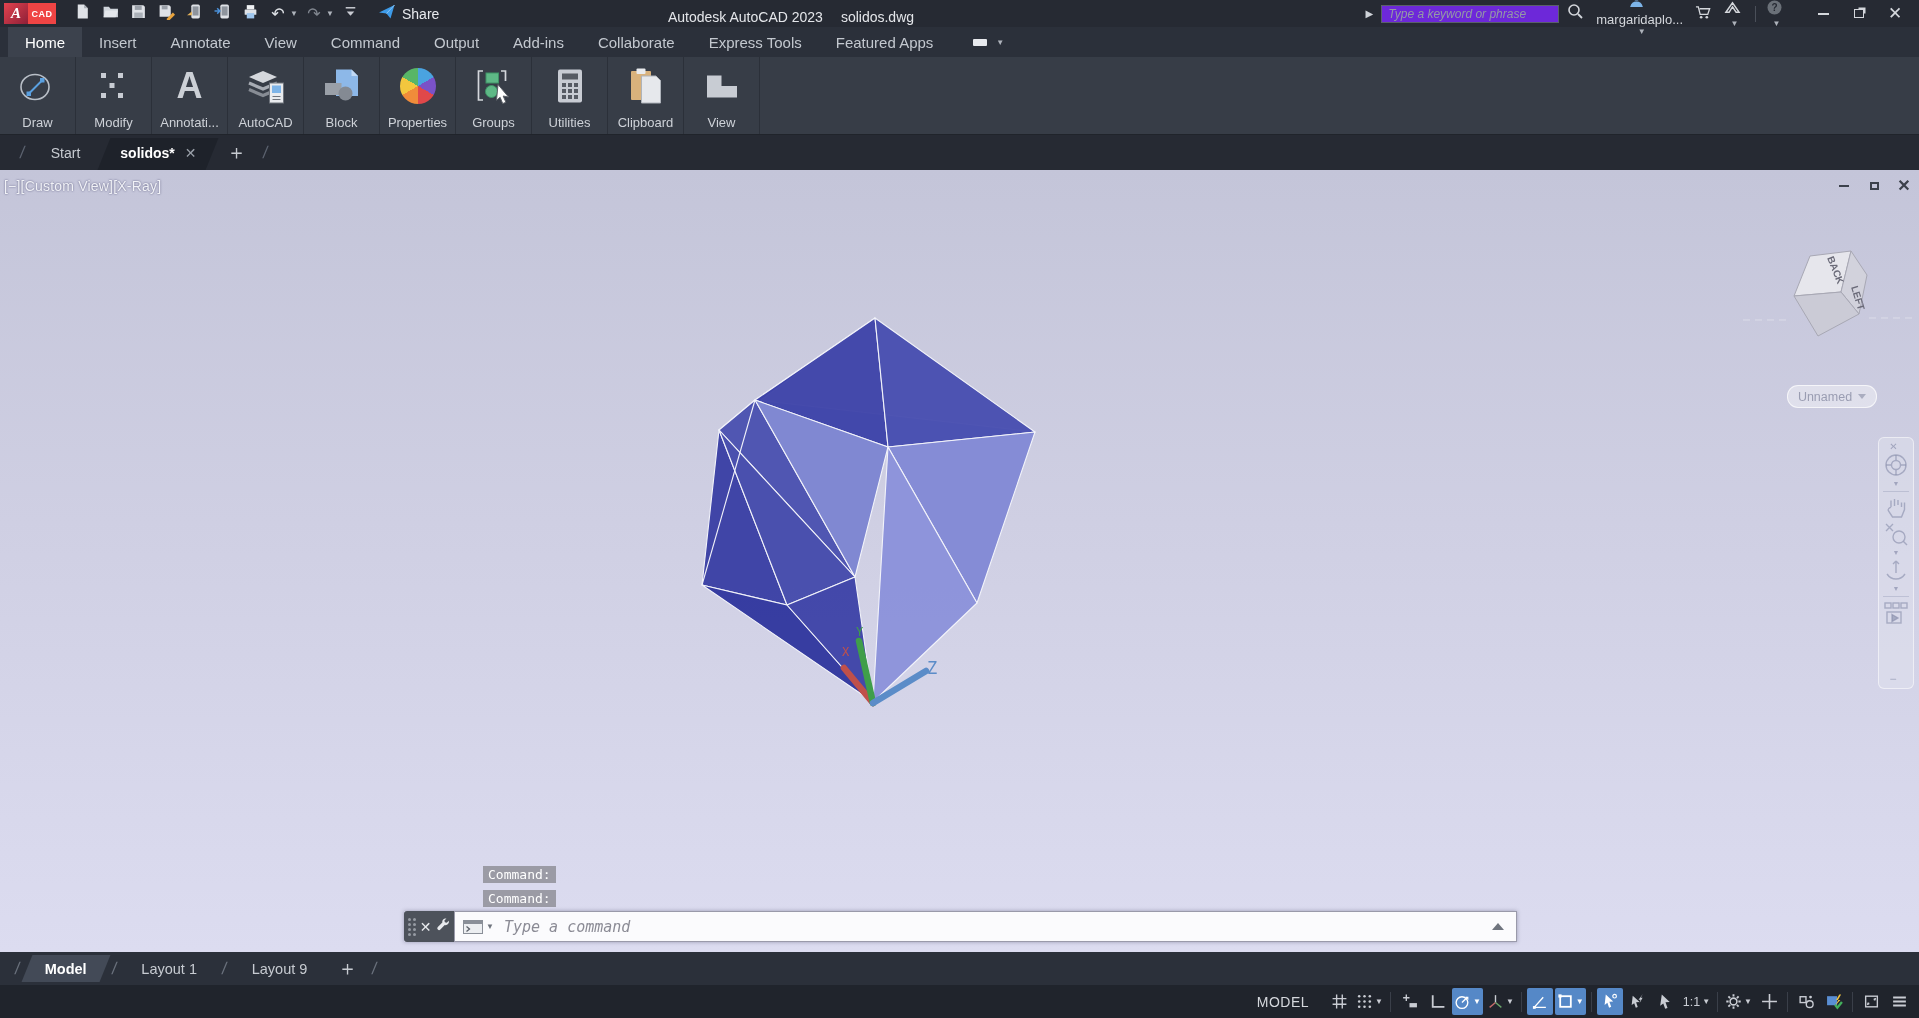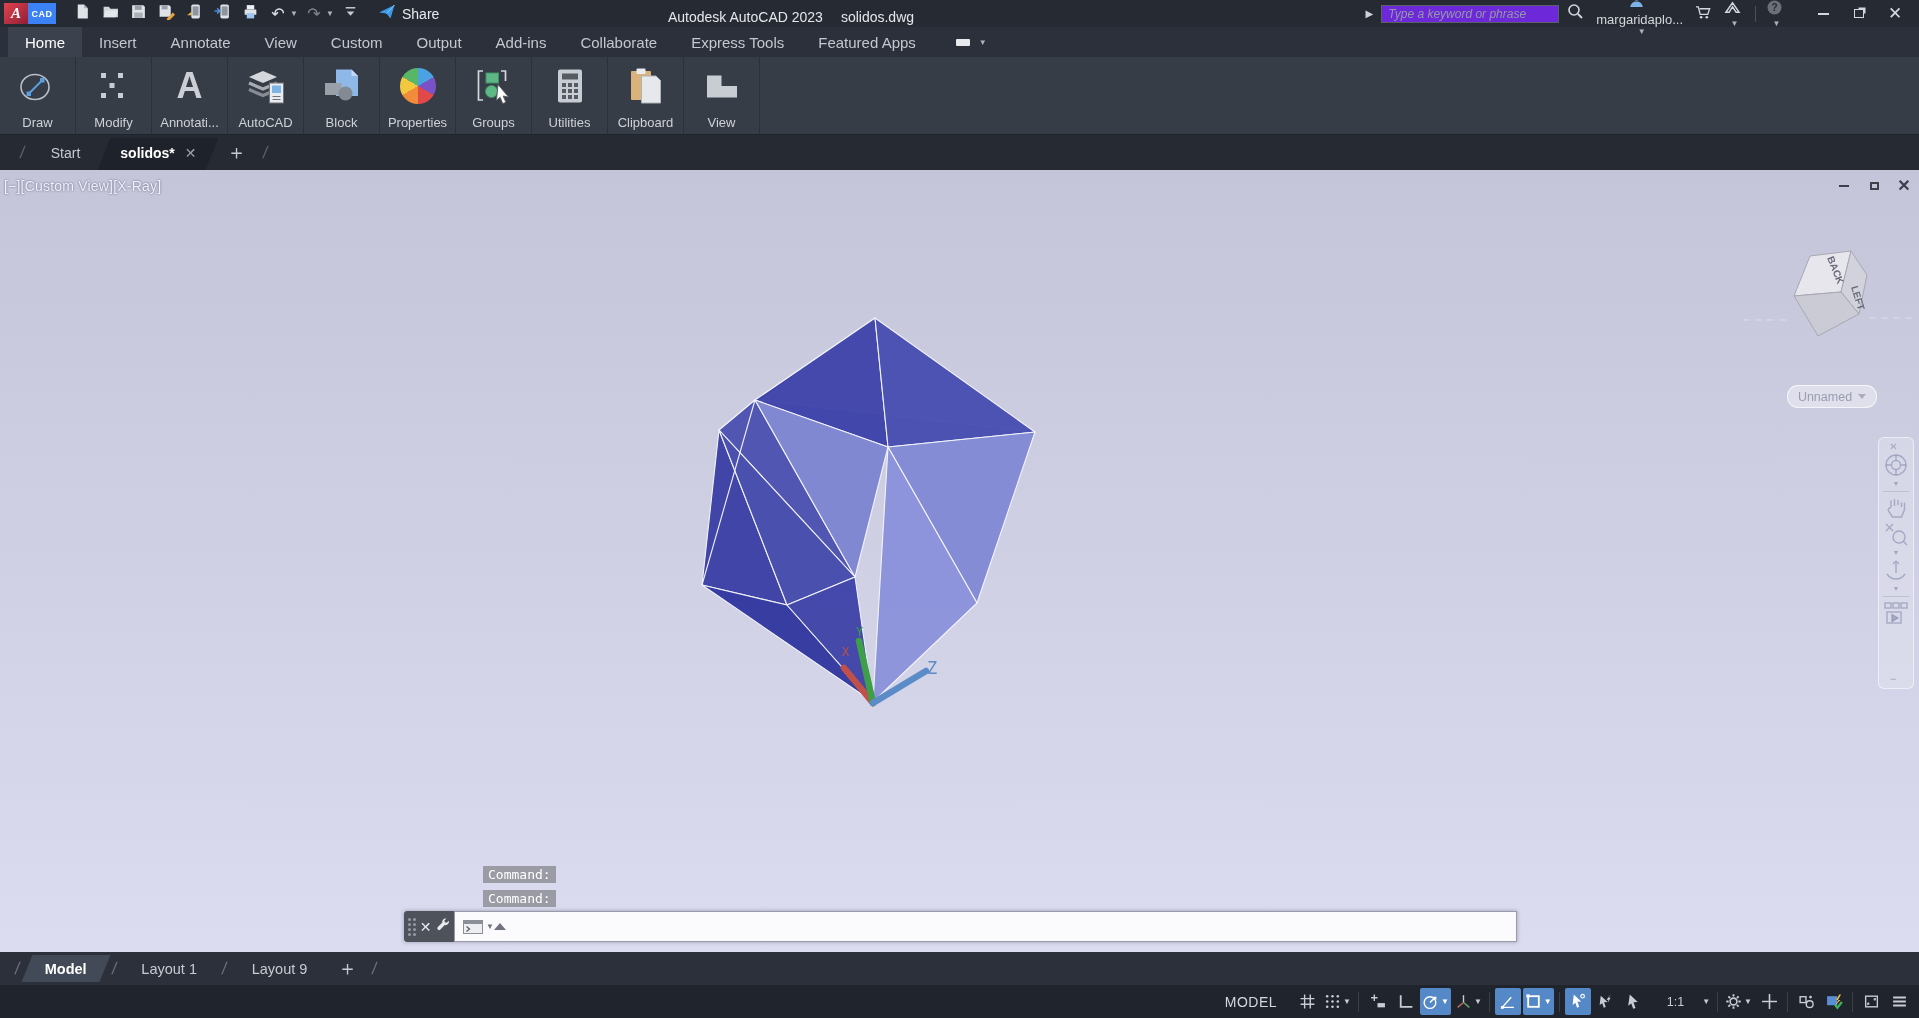--- a/index.html
+++ b/index.html
@@ -7,21 +7,21 @@
     font-family:"Liberation Sans", sans-serif; }
   #app { position:relative; width:1919px; height:1018px; }
 
   
   .titlebar { position:relative; height:27px; background:#262a33; color:#d7dae0; }
   .tb-left { position:absolute; left:4px; top:0; height:27px; display:flex; align-items:center; gap:6px; }
   .logo { display:flex; height:21px; }
   .logo .la { width:24px; background:linear-gradient(135deg,#e3434e,#8e1f38); color:#fff;
     font-family:"Liberation Serif",serif; font-style:italic; font-weight:bold; font-size:15px;
     display:flex; align-items:center; justify-content:center; }
-  .logo .lcad { width:28px; background:#3b82f6; color:#fff; font-size:9px; font-weight:bold;
+  .logo .lcad { width:28px; background:#ef4444; color:#fff; font-size:9px; font-weight:bold;
     display:flex; align-items:center; justify-content:center; letter-spacing:.5px; }
   .qat { display:flex; align-items:center; gap:4px; margin-left:8px; }
   .qat-btn { display:flex; align-items:center; justify-content:center; width:24px; height:24px; }
   .qat-btn svg { width:17px; height:17px; }
   .qat-dd { font-size:8px; color:#aeb3bb; margin-left:-4px; width:8px; }
   .share { display:flex; align-items:center; gap:6px; margin-left:10px; color:#e8eaee; font-size:14px; }
   .tb-center { position:absolute; left:668px; top:3px; height:27px; display:flex; align-items:center;
     gap:18px; font-size:14px; color:#e4e6ea; }
   .tb-right { position:absolute; right:0; top:0; height:27px; display:flex; align-items:center; }
   .searchwrap { display:flex; align-items:center; gap:8px; }
@@ -124,21 +124,21 @@
   .lplus { align-self:center; color:#c7cbd1; font-size:20px; padding:0 10px; }
 
   
   .status-bar { height:33px; background:#20242c; display:flex; align-items:center; justify-content:flex-end;
     padding-right:6px; }
   .sb-model { color:#d5d8dd; font-size:14px; letter-spacing:.5px; padding:0 10px; margin-right:6px; }
   .sb-btn { height:27px; min-width:26px; display:flex; align-items:center; justify-content:center;
     border-radius:2px; color:#c9ccd3; margin:0 1px; padding:0 2px; }
   .sb-btn svg { width:17px; height:17px; }
   .sb-btn.active { background:#5588c7; color:#fff; }
-  .sb-lbl { font-size:12.5px; margin:0 16px; }
+  .sb-lbl { font-size:12.5px; margin:0 0; }
   .sb-dd { font-size:8px; margin-left:2px; color:inherit; }
   .sb-sep { width:1px; height:20px; background:#3a3f49; margin:0 4px; }
 
   .ydiag { position:absolute; left:-4px; top:0; width:30px; height:2px; background:#d3d65e;
     transform:rotate(-52deg); transform-origin:left top; }
 </style>
 </head>
 <body>
 
 <div id="app">
@@ -293,21 +293,21 @@
       <div class="rtab">
         <span>Insert</span>
       </div>
       <div class="rtab">
         <span>Annotate</span>
       </div>
       <div class="rtab">
         <span>View</span>
       </div>
       <div class="rtab">
-        <span>Custom</span>
+        <span>Command</span>
       </div>
       <div class="rtab">
         <span>Output</span>
       </div>
       <div class="rtab">
         <span>Add-ins</span>
       </div>
       <div class="rtab">
         <span>Collaborate</span>
       </div>
@@ -575,20 +575,21 @@
       </div>
       <div class="cmd-input">
         <span class="term-ic">
           <svg width="20" height="14" viewBox="0 0 20 14">
               <rect x="0.5" y="0.5" width="19" height="13" fill="#eceef1" stroke="#8a8f98"></rect>
               <rect x="0.5" y="0.5" width="19" height="3.5" fill="#8a8f98"></rect>
               <path d="M3.5 6.5l3 2.5-3 2.5" stroke="#5a5f68" fill="none" stroke-width="1.3"></path>
             </svg>
           <span class="tdd">▼</span>
         </span>
+        <input class="cmd-field" placeholder="Type a command" style="">
         <span class="cmd-up"></span>
       </div>
     </div>
   </div>
 
   <div class="layout-tabs" id="layout-tabs">
       <span class="lslash">/</span>
       <div class="ltab active">
         <i class="bg"></i>
         <span>Model</span>

